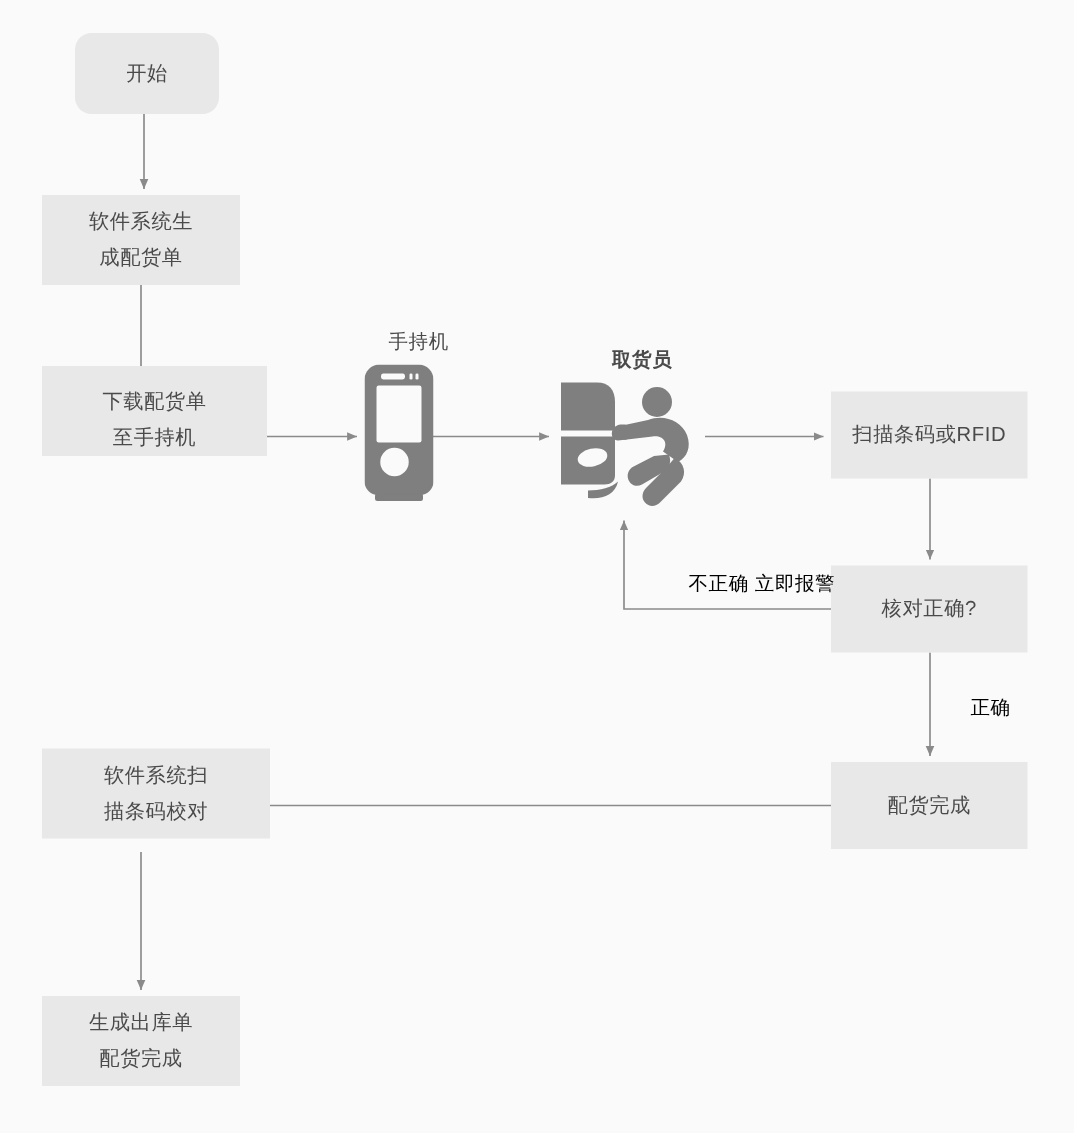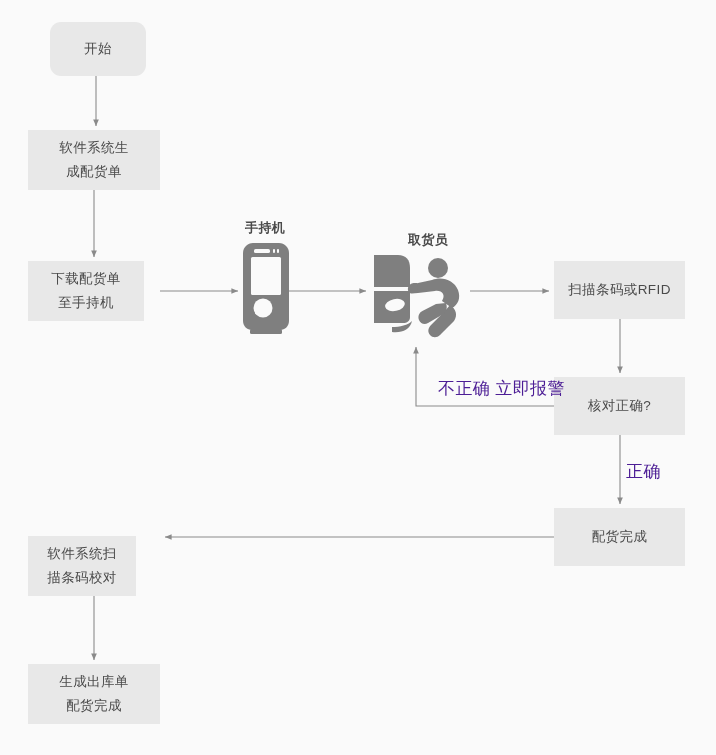--- a/index.html
+++ b/index.html
@@ -42,25 +42,26 @@
     box-sizing: border-box;
     letter-spacing: 0.4px;
   }
   .node .node-text {
     display: block;
     white-space: pre-line;
   }
   
   .edge-label {
     position: absolute;
-    color: #4c1d95;
-    font-size: 17px;
+    color: #000000;
+    font-size: 13px;
     line-height: 18px;
     white-space: nowrap;
     letter-spacing: 0.4px;
+    margin-left: 21px;
   }
   
   .icon-caption {
     position: absolute;
     color: #4a4a4a;
     font-size: 13px;
     line-height: 18px;
     white-space: nowrap;
     text-align: center;
     letter-spacing: 0.4px;
@@ -104,48 +105,48 @@
 
   <div class="node" style="left:50px; top:22px; width:96px; height:54px;border-radius:11px;">
     <span class="node-text">开始</span>
   </div>
 
   <div class="node" style="left:28px; top:130px; width:132px; height:60px;">
     <span class="node-text">软件系统生
 成配货单</span>
   </div>
 
-  <div class="node" style="left:28px; top:261px; width:116px; height:60px;">
+  <div class="node" style="left:28px; top:244px; width:150px; height:60px;align-items:flex-end;">
     <span class="node-text">下载配货单
 至手持机</span>
   </div>
 
   <div class="node" style="left:554px; top:261px; width:131px; height:58px;text-align:center;">
     <span class="node-text">扫描条码或RFID</span>
   </div>
 
   <div class="node" style="left:554px; top:377px; width:131px; height:58px;">
     <span class="node-text">核对正确?</span>
   </div>
 
   <div class="node" style="left:554px; top:508px; width:131px; height:58px;">
     <span class="node-text">配货完成</span>
   </div>
 
-  <div class="node" style="left:28px; top:536px; width:108px; height:60px;">
+  <div class="node" style="left:28px; top:499px; width:152px; height:60px;">
     <span class="node-text">软件系统扫
 描条码校对</span>
   </div>
 
   <div class="node" style="left:28px; top:664px; width:132px; height:60px;">
     <span class="node-text">生成出库单
 配货完成</span>
   </div>
 
-  <div class="icon-caption" style="left:245px; top:219px;font-weight:bold;">手持机</div>
+  <div class="icon-caption" style="left:259px; top:219px;">手持机</div>
 
   <div class="icon-wrap" style="left:243px; top:243px; width:46px; height:96px;">
     <svg viewBox="0 0 46 96" width="46" height="96" xmlns="http://www.w3.org/2000/svg">
 
       <path d="M10,0 H36 C41.5,0 46,4.5 46,10 V78 C46,83 42,87 37,87 H9
                C4,87 0,83 0,78 V10 C0,4.5 4.5,0 10,0 Z" fill="#7f7f7f"></path>
 
       <path d="M0,36 C-1,44 -1,56 0,64 Z" fill="#7f7f7f"></path>
 
       <rect x="7" y="86" width="32" height="5" rx="1.5" fill="#7f7f7f"></rect>

